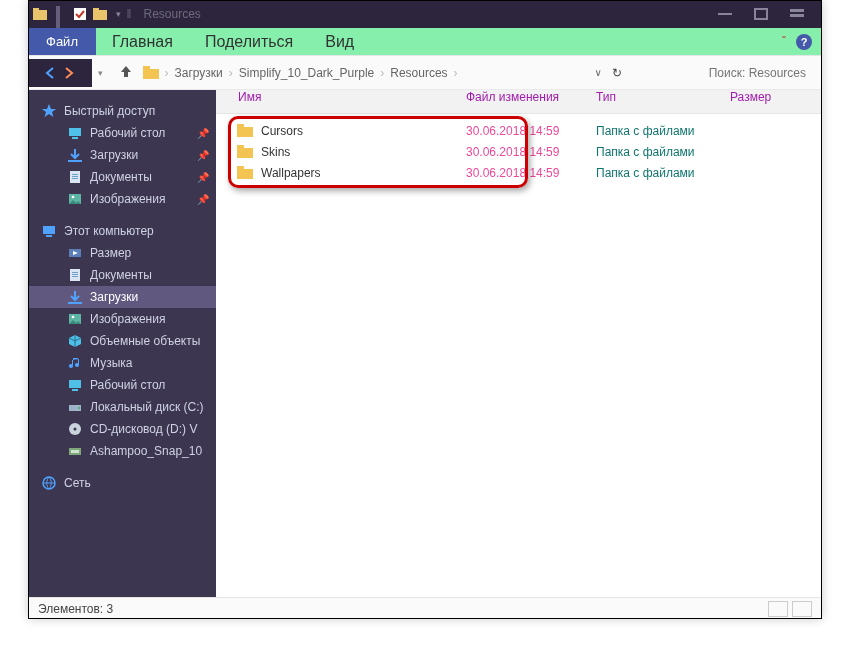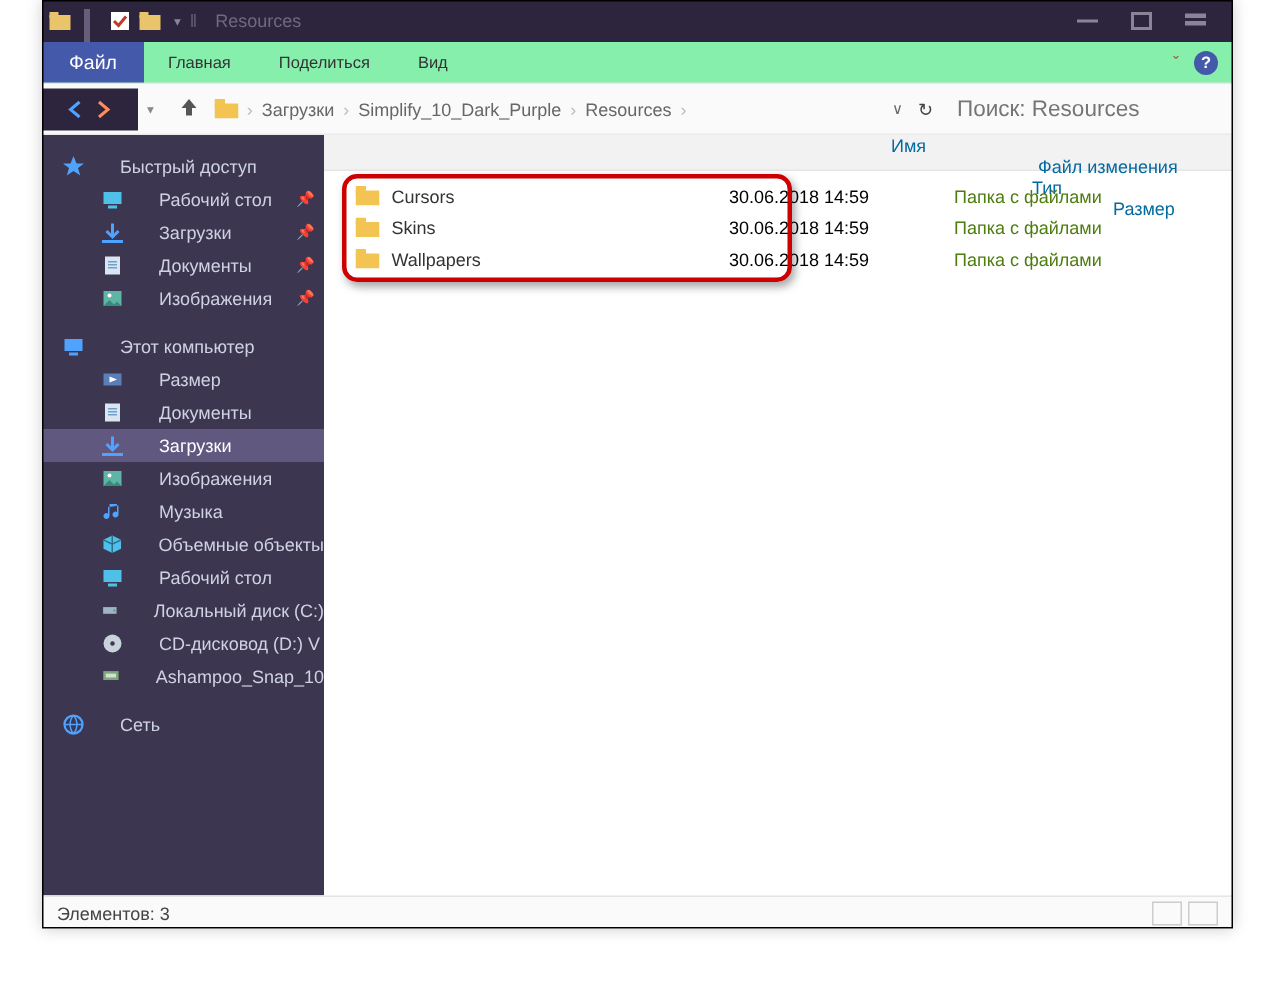--- a/index.html
+++ b/index.html
@@ -13,57 +13,57 @@
   .titlebar { height: 28px; background: #2c253d; display: flex; align-items: center; padding: 0 4px; }
   .titlebar .qa-icons { display: flex; gap: 4px; align-items: center; }
   .titlebar .qa-icons .qicon { width:16px; height:16px; display:inline-block; }
   .title-text { color: #6f6a7c; font-size: 12px; margin-left: 10px; flex:1; }
   .winctrl { display:flex; gap:18px; margin-right:10px; }
   .winctrl span { width:18px; height:12px; display:inline-block; }
 
   
   .ribbon { height: 28px; background: #86efac; display: flex; align-items: stretch; border-bottom: 1px solid #e5e5e5; }
   .file-tab { background: #4459a9; color: #fff; padding: 0 18px; display:flex; align-items:center; font-size: 13px; }
-  .rib-tab { padding: 0 16px; display:flex; align-items:center; font-size: 11px; color: #333; }
+  .rib-tab { padding: 0 16px; display:flex; align-items:center; font-size: 16px; color: #333; }
   .ribbon-right { margin-left:auto; display:flex; align-items:center; gap:10px; padding-right:10px; }
   .help-circ { width:16px; height:16px; border-radius:50%; background:#4459a9; color:#fff; text-align:center; line-height:16px; font-size:11px; font-weight:bold; }
 
   
   .navbar { height: 34px; background: #fafafa; display:flex; align-items:center; border-bottom:1px solid #eaeaea; }
   .navarrow { width:64px; height:28px; background:#2c253d; display:flex; align-items:center; justify-content:center; gap:4px; margin-left:0; }
   .navarrow svg polyline { fill:none; stroke-width:2; }
   .up-arrow { margin: 0 10px; color:#555; }
   .crumbs { display:flex; align-items:center; gap:6px; color:#666; font-size:12px; }
   .crumbs .sep { color:#bbb; }
   .refresh { margin-left:auto; margin-right:10px; display:flex; align-items:center; gap:10px; color:#555; }
-  .search { width:180px; height:22px; border:none; background:transparent; color:#737373; font-size:15px; padding:0 6px; }
+  .search { width:180px; height:22px; border:none; background:transparent; color:#737373; font-size:12px; padding:0 6px;text-align:right; }
 
   
   .body { flex:1; display:flex; min-height:0; }
   .sidebar { width:188px; background:#3c3651; color:#cfd2e3; overflow:hidden; font-size:12px; padding-top:10px; }
-  .nav-item { display:flex; align-items:center; height:22px; padding-left:28px; gap:24px; white-space:nowrap; position:relative; }
+  .nav-item { display:flex; align-items:center; height:22px; padding-left:28px; gap:8px; white-space:nowrap; position:relative; }
   .nav-item.top { padding-left:14px; }
   .nav-item .pin { position:absolute; right:6px; color:#6f6a88; font-size:10px; }
   .nav-sub { padding-left:40px; }
   .nav-item.sel { background:#615880; color:#fff; }
   .nav-space { height:10px; }
   .nav-icon { width:14px; height:14px; display:inline-block; }
 
   .content { flex:1; display:flex; flex-direction:column; background:#fff; }
-  .col-headers { height:24px; background:#f2f2f2; display:flex; align-items:flex-end; color:#0369a1; border-bottom:1px solid #e5e5e5;flex-direction:column; }
+  .col-headers { height:24px; background:#f2f2f2; display:flex; align-items:flex-start; color:#a21caf; border-bottom:1px solid #e5e5e5; }
   .ch-name { width:250px; padding-left:22px; }
   .ch-date { width:130px; }
   .ch-type { width:134px; }
   .ch-size { width:80px; }
 
   .file-area { position:relative; flex:1; padding-top:6px; }
   .file-row { display:flex; align-items:center; height:21px; color:#555; }
   .fr-name { width:250px; padding-left:21px; display:flex; align-items:center; gap:8px; color:#333; }
-  .fr-date { width:130px; color:#000000;margin-left:20px; }
-  .fr-type { width:134px; color:#4d7c0f;margin-left:20px; }
+  .fr-date { width:130px; color:#ec4899; }
+  .fr-type { width:134px; color:#0f766e; }
 
   .highlight-box { position:absolute; left:12px; top:2px; width:300px; height:72px; border:3px solid #cc0000; border-radius:10px; box-shadow: 2px 3px 6px rgba(0,0,0,0.35); pointer-events:none; }
 
   
   .status { height:22px; border-top:1px solid #e5e5e5; display:flex; align-items:center; padding:0 10px; font-size:12px; color:#444; background:#fafafa; }
   .status .right { margin-left:auto; display:flex; gap:4px; }
   .view-btn { width:20px; height:16px; border:1px solid #ccc; display:inline-block; }
 
   
   .folder-ico { width:16px; height:13px; }
@@ -241,30 +241,30 @@
           <div class="nav-item nav-sub">
             <span class="nav-icon"><svg viewBox="0 0 14 14">
                 <rect x="1" y="2" width="12" height="10" fill="#5eb5a6"></rect>
                 <circle cx="5" cy="5" r="1.3" fill="#fff"></circle>
                 <path d="M1 12l4-4 3 3 2-2 3 3H1z" fill="#3a8a7c"></path>
               </svg></span>
             <span>Изображения</span>
           </div>
           <div class="nav-item nav-sub">
             <span class="nav-icon"><svg viewBox="0 0 14 14">
-                <path d="M5 2v8a2 2 0 11-1-1.7V4l7-1v6a2 2 0 11-1-1.7V2L5 2z" fill="#4fa3ff"></path>
-              </svg></span>
-            <span>Музыка</span>
-          </div>
-          <div class="nav-item nav-sub">
-            <span class="nav-icon"><svg viewBox="0 0 14 14">
                 <path d="M7 1l6 3v6l-6 3-6-3V4z" fill="#4fc1e9"></path>
                 <path d="M7 1v12M1 4l6 3 6-3" stroke="#2a6f8a" fill="none"></path>
               </svg></span>
             <span>Объемные объекты</span>
+          </div>
+          <div class="nav-item nav-sub">
+            <span class="nav-icon"><svg viewBox="0 0 14 14">
+                <path d="M5 2v8a2 2 0 11-1-1.7V4l7-1v6a2 2 0 11-1-1.7V2L5 2z" fill="#4fa3ff"></path>
+              </svg></span>
+            <span>Музыка</span>
           </div>
           <div class="nav-item nav-sub">
             <span class="nav-icon"><svg viewBox="0 0 14 14">
                 <rect x="1" y="2" width="12" height="8" fill="#4fc1e9"></rect>
                 <rect x="4" y="11" width="6" height="2" fill="#4fc1e9"></rect>
               </svg></span>
             <span>Рабочий стол</span>
           </div>
           <div class="nav-item nav-sub">
             <span class="nav-icon"><svg viewBox="0 0 14 14">

